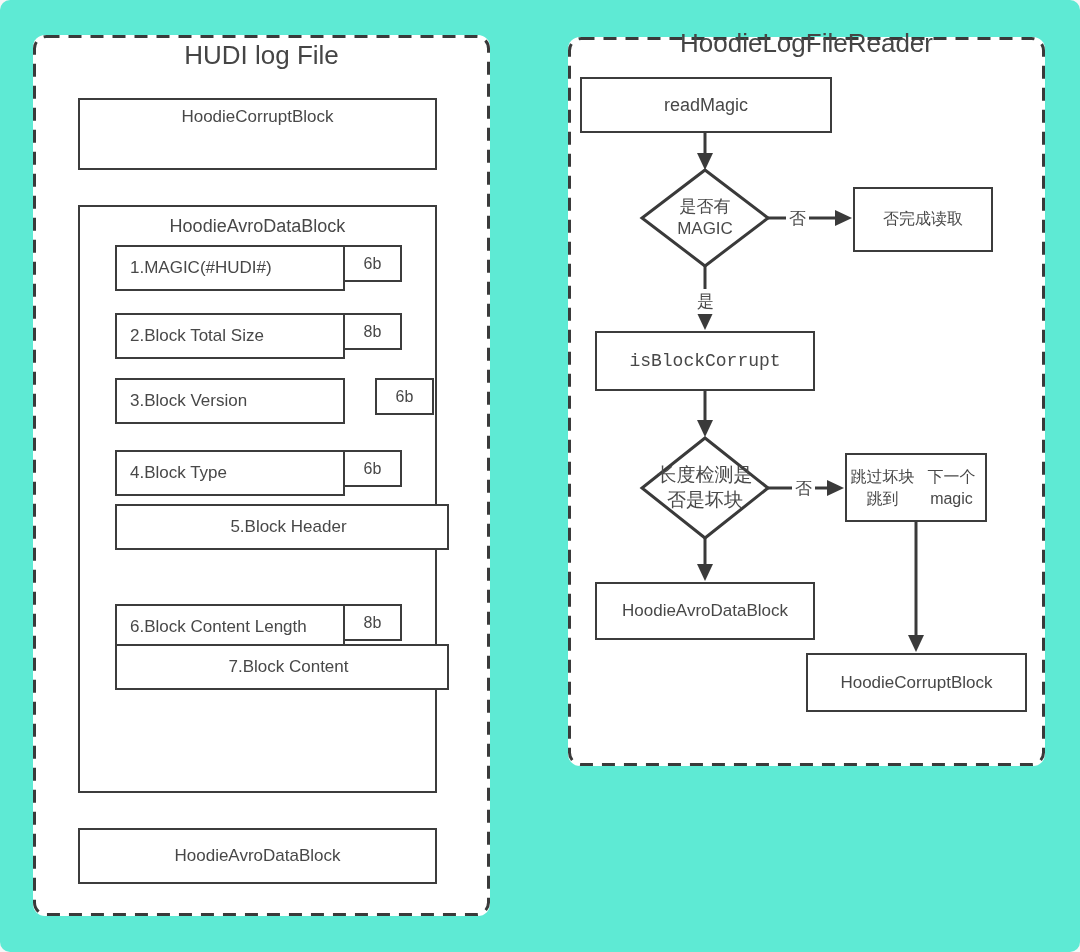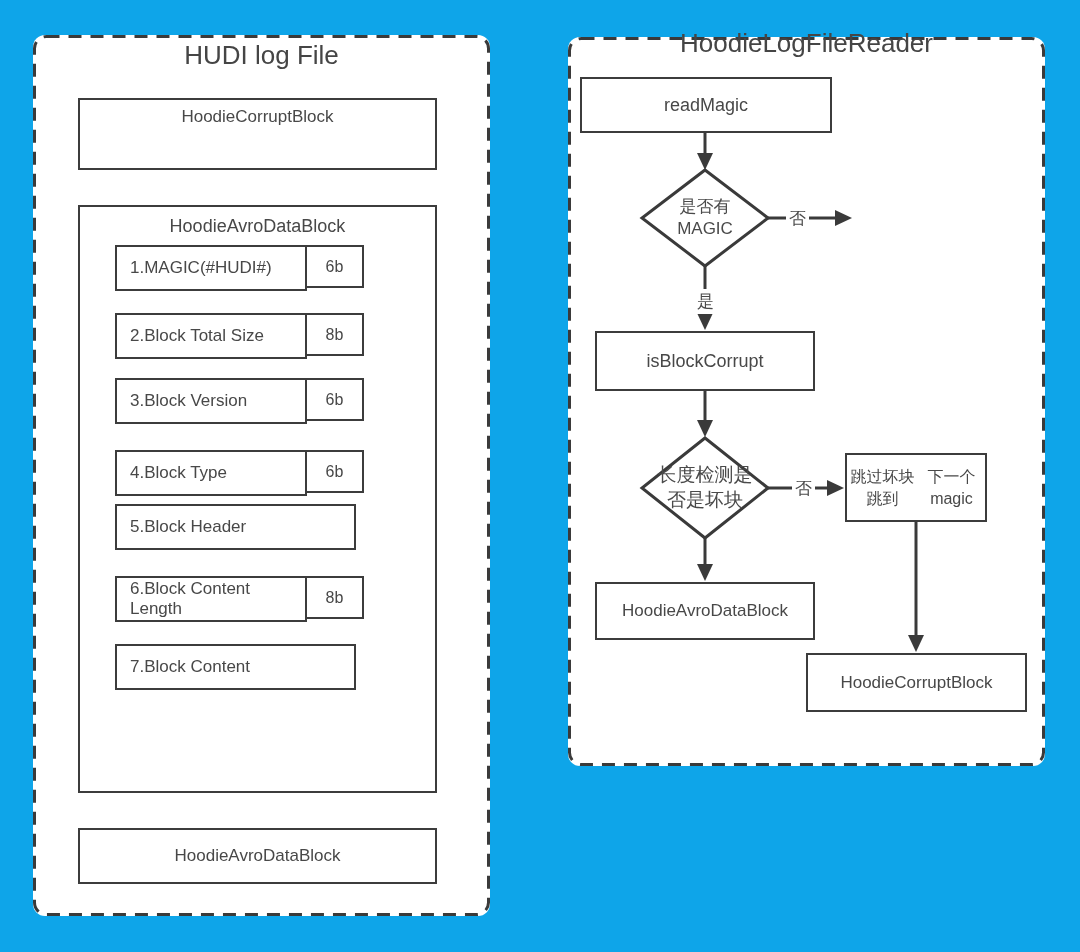--- a/index.html
+++ b/index.html
@@ -5,22 +5,23 @@
   html,body{margin:0;padding:0;}
   body{
     background:#f6f6f7;
     font-family:"Liberation Sans","DejaVu Sans",sans-serif;
     color:#454545;
   }
   .canvas{
     position:relative;
     width:1080px;
     height:952px;
-    background:#0ea5e9;
+    background:#5eead4;
     overflow:hidden;
+    border-radius:10px;
   }
   .panel{
     position:absolute;
     background:#ffffff;
     border-radius:12px;
     z-index:1;
   }
   .svg-layer{
     position:absolute;
     left:0;top:0;width:1080px;height:952px;
@@ -61,35 +62,35 @@
     color:#484848;
   }
   .field-row{
     position:absolute;
     left:115px;
     height:46px;
     display:flex;
     z-index:11;
   }
   .field-label-box{
-    width:192px;
+    width:230px;
     height:46px;
     border:2px solid #3c3c3c;
     box-sizing:border-box;
     background:#fff;
     display:flex;
     align-items:center;
     padding-left:13px;
     font-size:17px;
     color:#484848;
   }
-  .field-label-box.full{width:241px;}
+  .field-label-box.full{width:334px;justify-content:center;}
   .field-size-box{
     width:59px;
-    height:43px;
+    height:37px;
     border:2px solid #3c3c3c;
     box-sizing:border-box;
     margin-left:-2px;
     background:#fff;
     display:flex;
     align-items:center;
     justify-content:center;
     font-size:16px;
     color:#484848;
   }
@@ -173,21 +174,21 @@
 
   <div class="field-row" style="top:313px;">
     <div class="field-label-box">
         <span>2.Block Total Size</span>
       </div>
     <div class="field-size-box">
         <span>8b</span>
       </div>
   </div>
 
-  <div class="field-row" style="top:378px;">
+  <div class="field-row" style="top:378px;gap:32px;">
     <div class="field-label-box">
         <span>3.Block Version</span>
       </div>
     <div class="field-size-box">
         <span>6b</span>
       </div>
   </div>
 
   <div class="field-row" style="top:450px;">
     <div class="field-label-box">
@@ -197,21 +198,21 @@
         <span>6b</span>
       </div>
   </div>
 
   <div class="field-row" style="top:504px;">
     <div class="field-label-box full">
         <span>5.Block Header</span>
       </div>
   </div>
 
-  <div class="field-row" style="top:576px;">
+  <div class="field-row" style="top:604px;">
     <div class="field-label-box">
         <span>6.Block Content Length</span>
       </div>
     <div class="field-size-box">
         <span>8b</span>
       </div>
   </div>
 
   <div class="field-row" style="top:644px;">
     <div class="field-label-box full">
@@ -230,24 +231,27 @@
     <span>readMagic</span>
   </div>
 
   <div class="diamond-text" style="left:648px;top:176px;width:114px;height:84px;font-size:17px;">
     <div>是否有</div>
     <div>MAGIC</div>
   </div>
 
   <div class="edge-label" style="left:786px;top:206px;">否</div>
 
+  <div class="box" style="left:853px;top:187px;width:140px;height:65px;font-size:16px;">
+    <span>否完成读取</span>
+  </div>
 
   <div class="edge-label" style="left:694px;top:289px;">是</div>
 
-  <div class="box" style="left:595px;top:331px;width:220px;height:60px;font-size:18px;">
+  <div class="box" style="left:595px;top:331px;width:220px;height:60px;font-size:18px;font-family:Liberation Mono, monospace;">
     <span>isBlockCorrupt</span>
   </div>
 
   <div class="diamond-text" style="left:642px;top:446px;width:126px;height:84px;font-size:19px;">
     <div>长度检测是</div>
     <div>否是坏块</div>
   </div>
 
   <div class="edge-label" style="left:792px;top:476px;">否</div>
 

